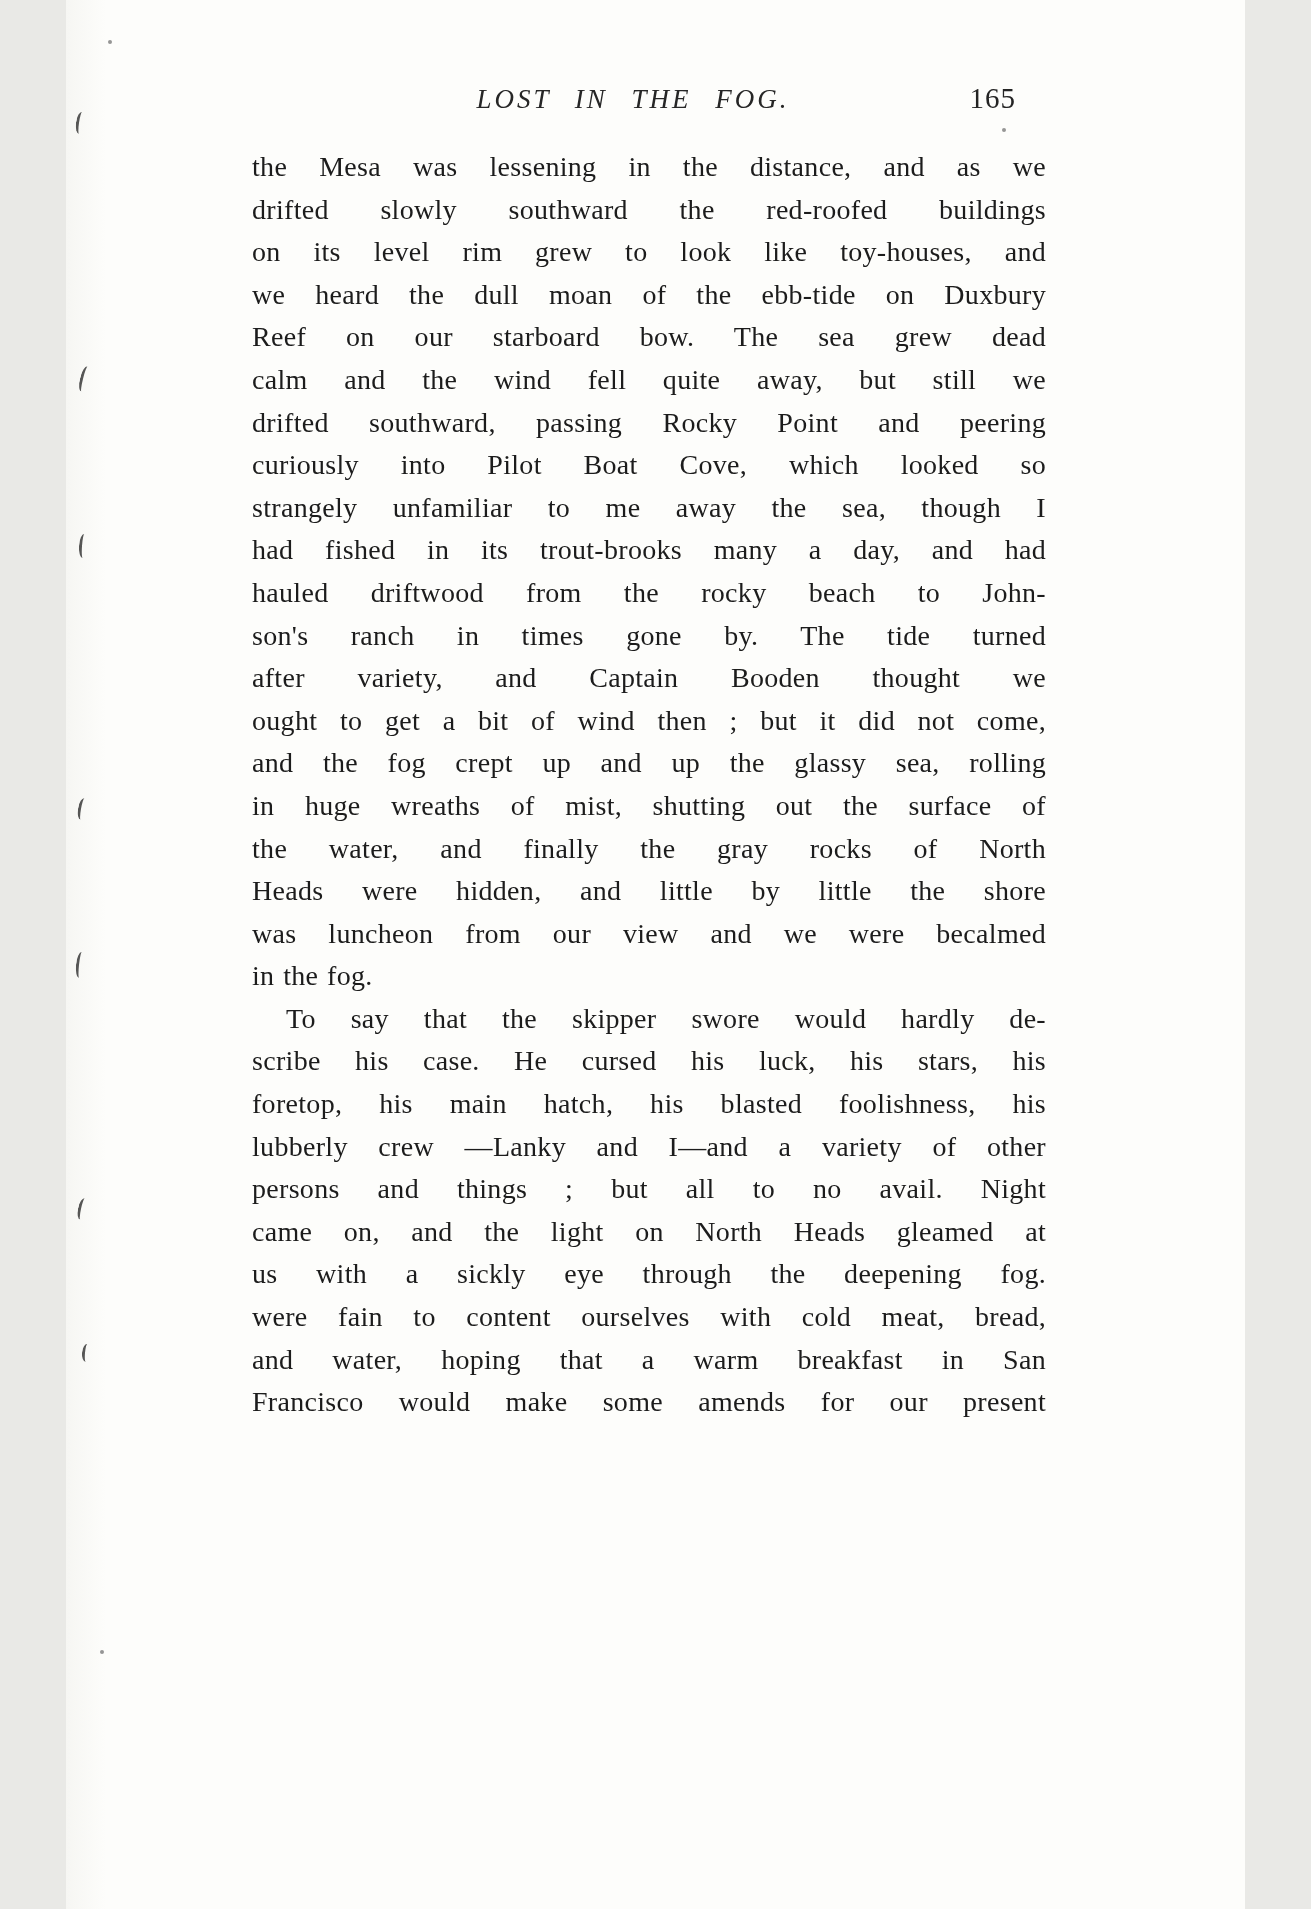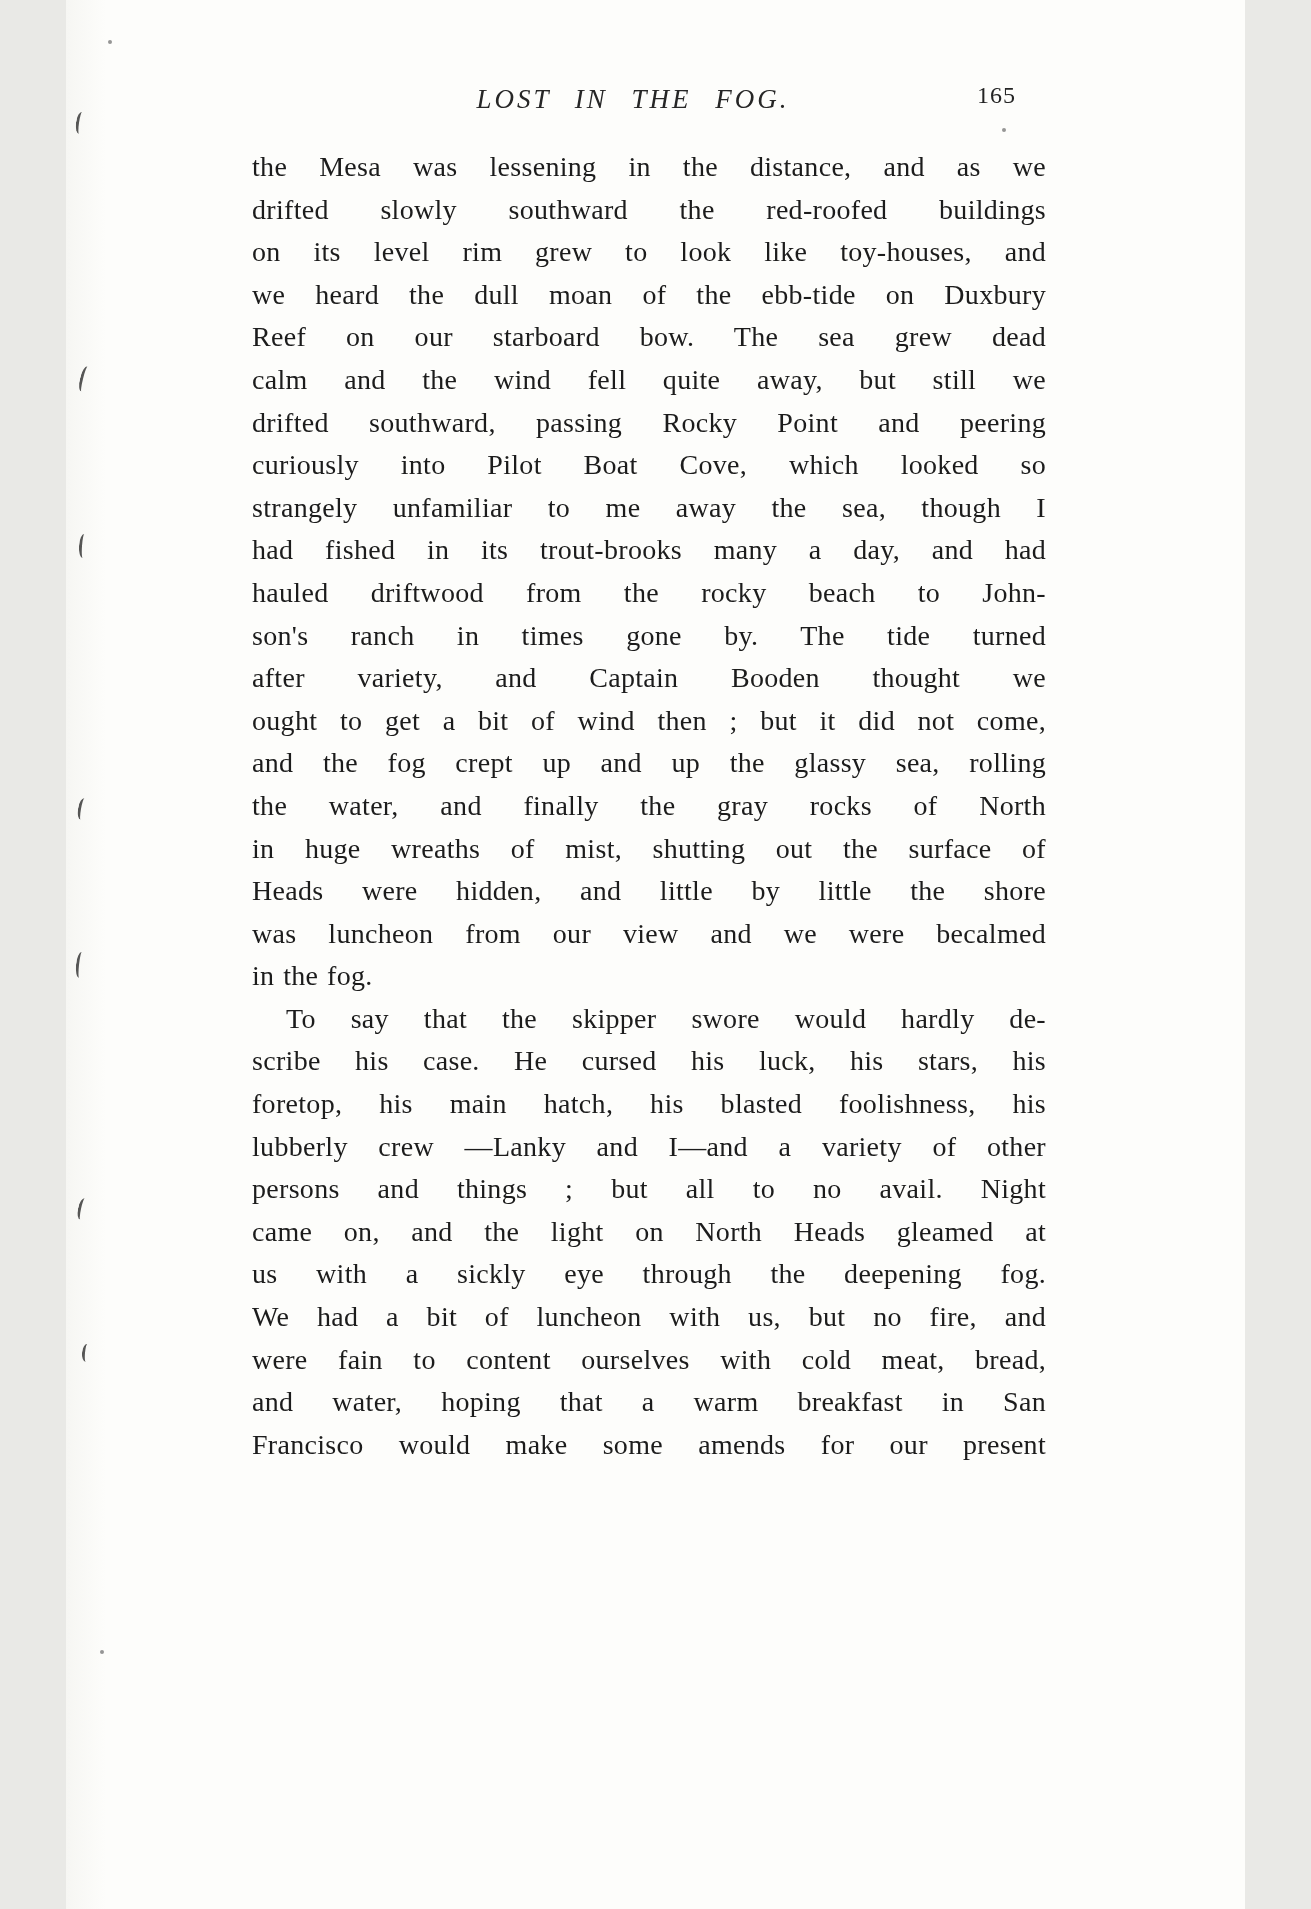--- a/index.html
+++ b/index.html
@@ -29,21 +29,21 @@
     font-style: italic;
     font-size: 27px;
     letter-spacing: 3px;
     word-spacing: 14px;
     color: #262626;
   }
   .page-number {
     position: absolute;
     right: 14px;
     top: -2px;
-    font-size: 24px;
+    font-size: 29px;
     letter-spacing: 1px;
     color: #242424;
   }
   .text-block {
     position: absolute;
     left: 186px;
     top: 146px;
     width: 794px;
     font-size: 28px;
     line-height: 42.6px;
@@ -98,33 +98,32 @@
       <div class="line">calm and the wind fell quite away, but still we</div>
       <div class="line">drifted southward, passing Rocky Point and peering</div>
       <div class="line">curiously into Pilot Boat Cove, which looked so</div>
       <div class="line">strangely unfamiliar to me away the sea, though I</div>
       <div class="line">had fished in its trout-brooks many a day, and had</div>
       <div class="line">hauled driftwood from the rocky beach to John-</div>
       <div class="line">son's ranch in times gone by.  The tide turned</div>
       <div class="line">after variety, and Captain Booden thought we</div>
       <div class="line">ought to get a bit of wind then ; but it did not come,</div>
       <div class="line">and the fog crept up and up the glassy sea, rolling</div>
+      <div class="line">in huge wreaths of mist, shutting out the surface of</div>
       <div class="line">the water, and finally the gray rocks of North</div>
-      <div class="line">in huge wreaths of mist, shutting out the surface of</div>
       <div class="line">Heads were hidden, and little by little the shore</div>
       <div class="line">was luncheon from our view and we were becalmed</div>
       <div class="line flush">in the fog.</div>
       <div class="line indent">To say that the skipper swore would hardly de-</div>
       <div class="line">scribe his case.  He cursed his luck, his stars, his</div>
       <div class="line">foretop, his main hatch, his blasted foolishness, his</div>
       <div class="line">lubberly crew —Lanky and I—and a variety of other</div>
       <div class="line">persons and things ;  but all to no avail.  Night</div>
       <div class="line">came on, and the light on North Heads gleamed at</div>
       <div class="line">us with a sickly eye through the deepening fog.</div>
-      <div class="line">We had a bit of luncheon with us, but no fire, and</div>
       <div class="line">were fain to content ourselves with cold meat, bread,</div>
       <div class="line">and water, hoping that a warm breakfast in San</div>
       <div class="line">Francisco would make some amends for our present</div>
     </div>
 
   <span class="mark" style="left:10px; top:112px; transform:rotate(8deg);"></span>
   <span class="mark" style="left:14px; top:366px; transform:rotate(14deg); height:26px;"></span>
   <span class="mark" style="left:13px; top:534px; transform:rotate(4deg);  height:24px;"></span>
   <span class="mark" style="left:12px; top:798px; transform:rotate(10deg);"></span>
   <span class="mark" style="left:10px; top:952px; transform:rotate(6deg);  height:26px;"></span>

